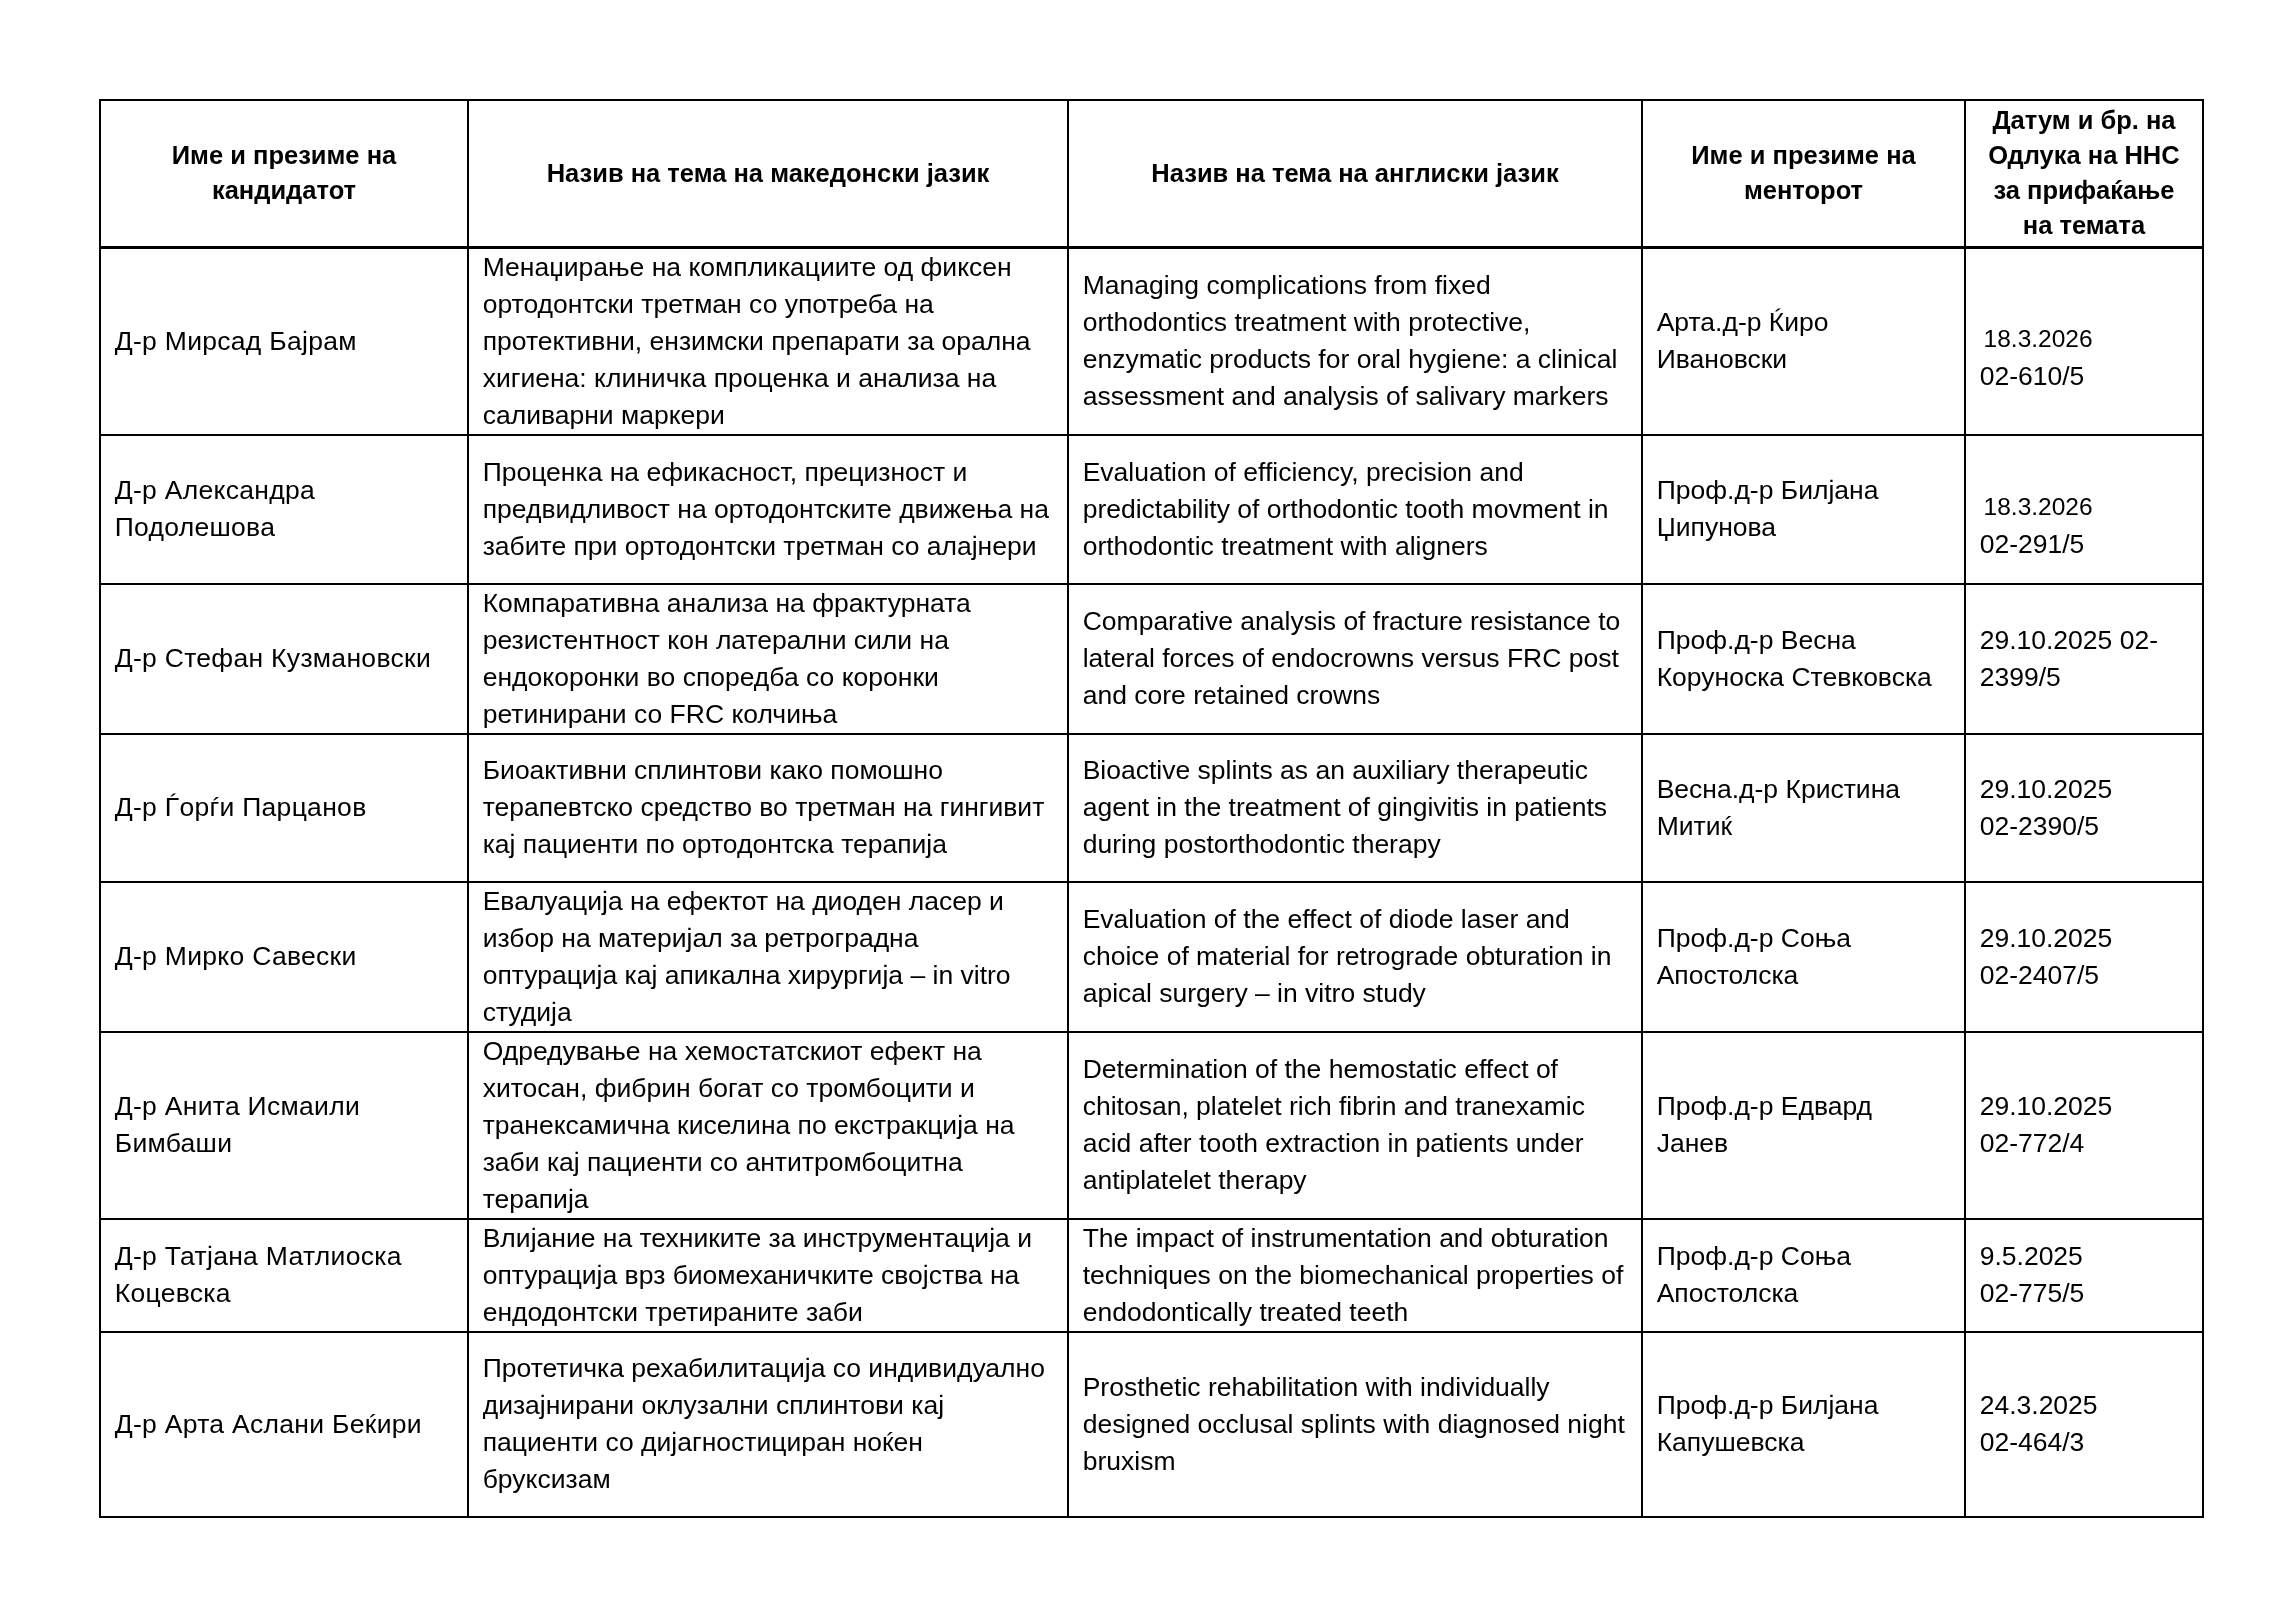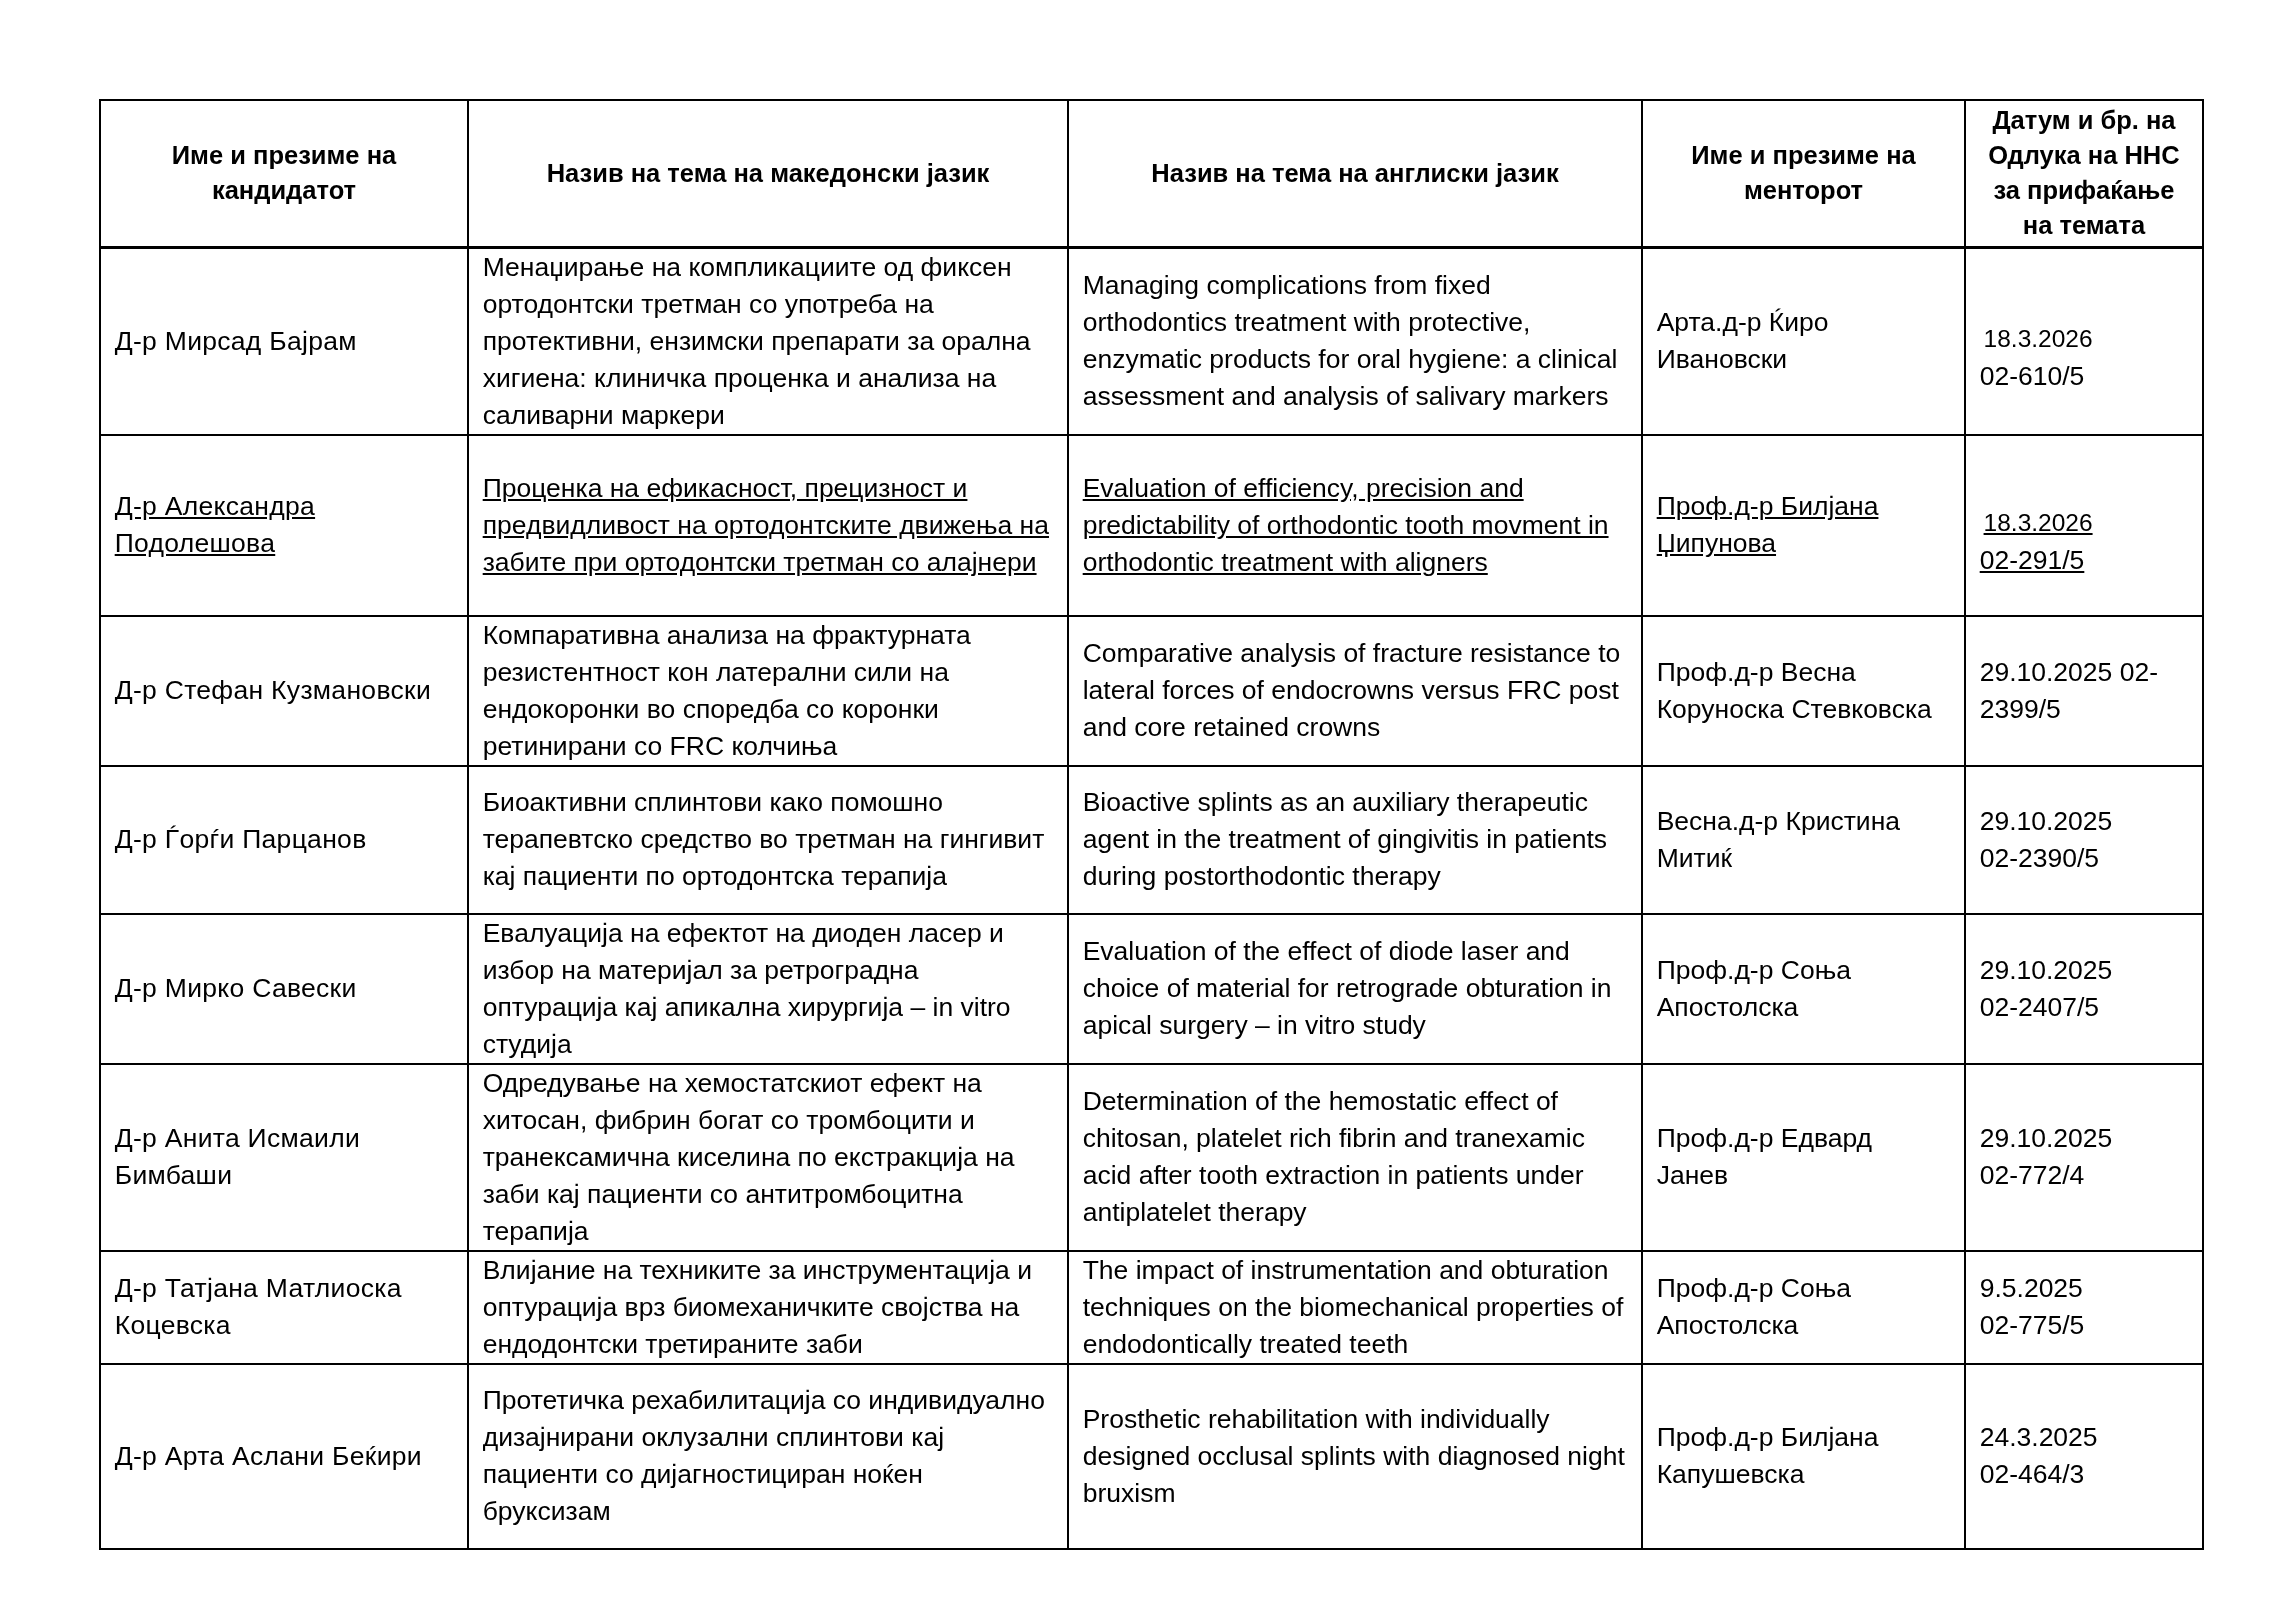--- a/index.html
+++ b/index.html
@@ -12,21 +12,21 @@
     border: 2.9px solid #000;
   }
   table.topics td, table.topics th {
     border: 2px solid #000; padding: 0 13.7px; vertical-align: middle;
     font-size: 26.5px; line-height: 37px; font-weight: normal;
   }
   table.topics th { font-weight: bold; text-align: center; font-size: 25.5px; line-height: 35px; padding: 0 9.8px; }
   table.topics thead tr { border-bottom: 3.9px solid #000; }
   col.c1 { width: 368px; } col.c2 { width: 600px; } col.c3 { width: 574px; }
   col.c4 { width: 323px; } col.c5 { width: 238px; }
-  tr.r1 { height: 185px; } tr.r2 { height: 181px; text-decoration: underline; } tr.r3 { height: 147px; }
+  tr.r1 { height: 185px; } tr.r2 { height: 149px; } tr.r3 { height: 147px; }
   tr.r4 { height: 148px; } tr.r5 { height: 148px; } tr.r6 { height: 187px; }
   tr.r7 { height: 111px; margin-top: 12px; } tr.r8 { height: 185px; }
   tr.head { height: 147px; }
   .name { letter-spacing: 0.3px; }
   .en { font-size: 25.5px; }
   .date-line { display: block; }
   .spaced .date-line + .date-line { margin-top: 1px; }
   .spaced .date-line:first-child { padding-left: 3.9px; font-size: 24.5px; margin-top: 32px; }
 </style>
 </head>

